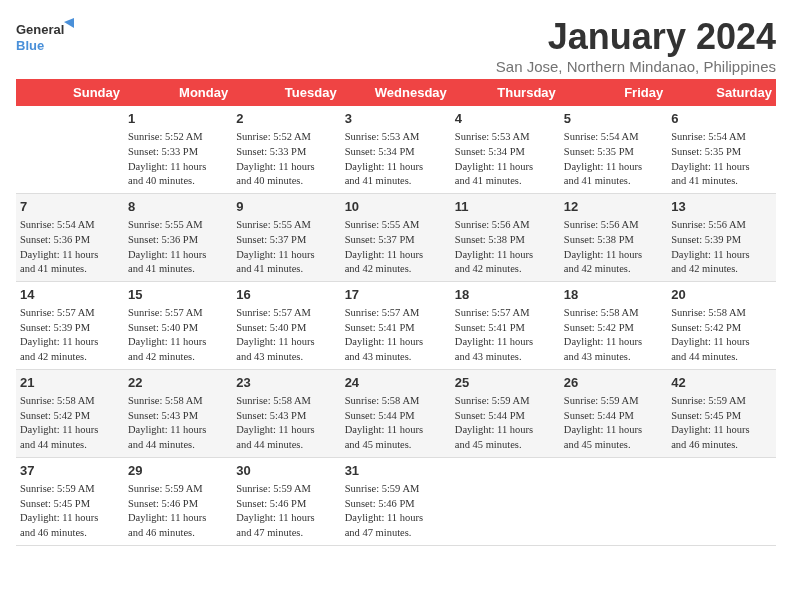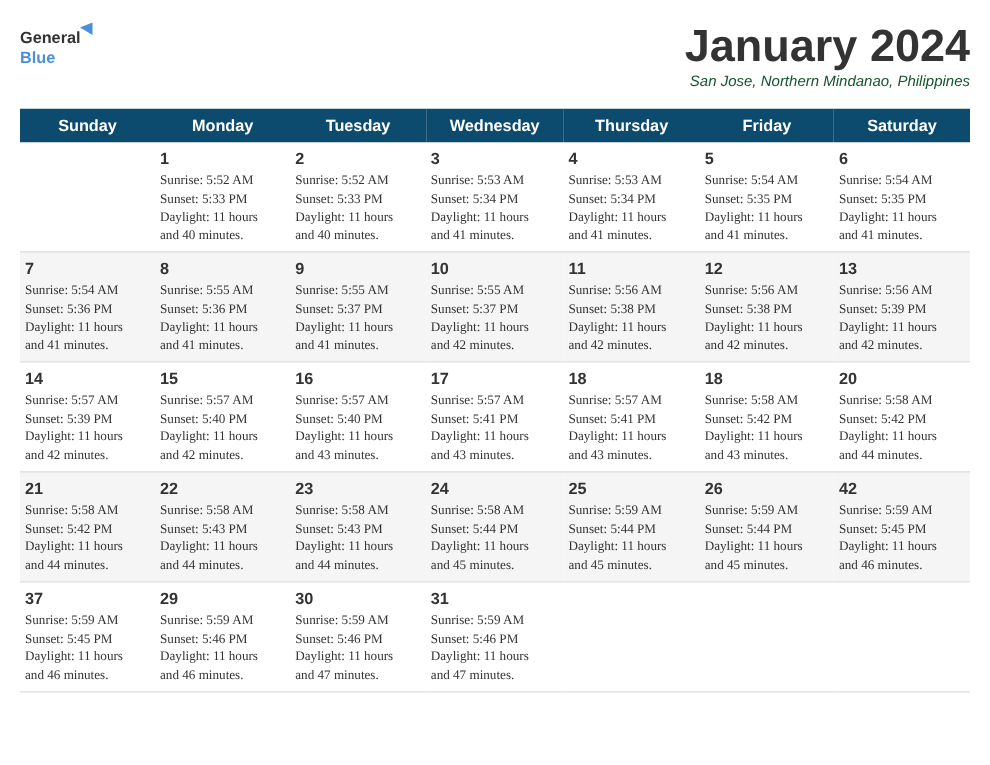--- a/index.html
+++ b/index.html
@@ -7,50 +7,49 @@
       font-family: Arial, sans-serif;
       background: #fff;
       width: 792px;
       min-height: 612px;
       padding: 16px;
     }
     .header {
       display: flex;
       align-items: flex-start;
       justify-content: space-between;
-      margin-bottom: 15px;
+      margin-bottom: 4px;
     }
     .logo {
       display: flex;
       align-items: center;
       gap: 4px;
     }
     .title-block {
       text-align: right;
     }
     .month-title {
       font-size: 36px;
       font-weight: bold;
       color: #333;
     }
     .subtitle {
-      font-size: 12px;
-      color: #14532d;
-      font-style: italic;
+      font-size: 15px;
+      color: #737373;
     }
     table {
       width: 100%;
       border-collapse: collapse;
       font-size: 11px;
     }
     thead tr th {
-      background: #0c4a6e;
+      background: #ef4444;
       color: #fff;
       padding: 6px 4px;
-      text-align: center;
+      text-align: right;
       font-size: 13px;
       font-weight: bold;
     }
     tbody tr {
       border-bottom: 1px solid #ddd;
     }
     tbody tr:nth-child(odd) {
       background: #fff;
     }
     tbody tr:nth-child(even) {

